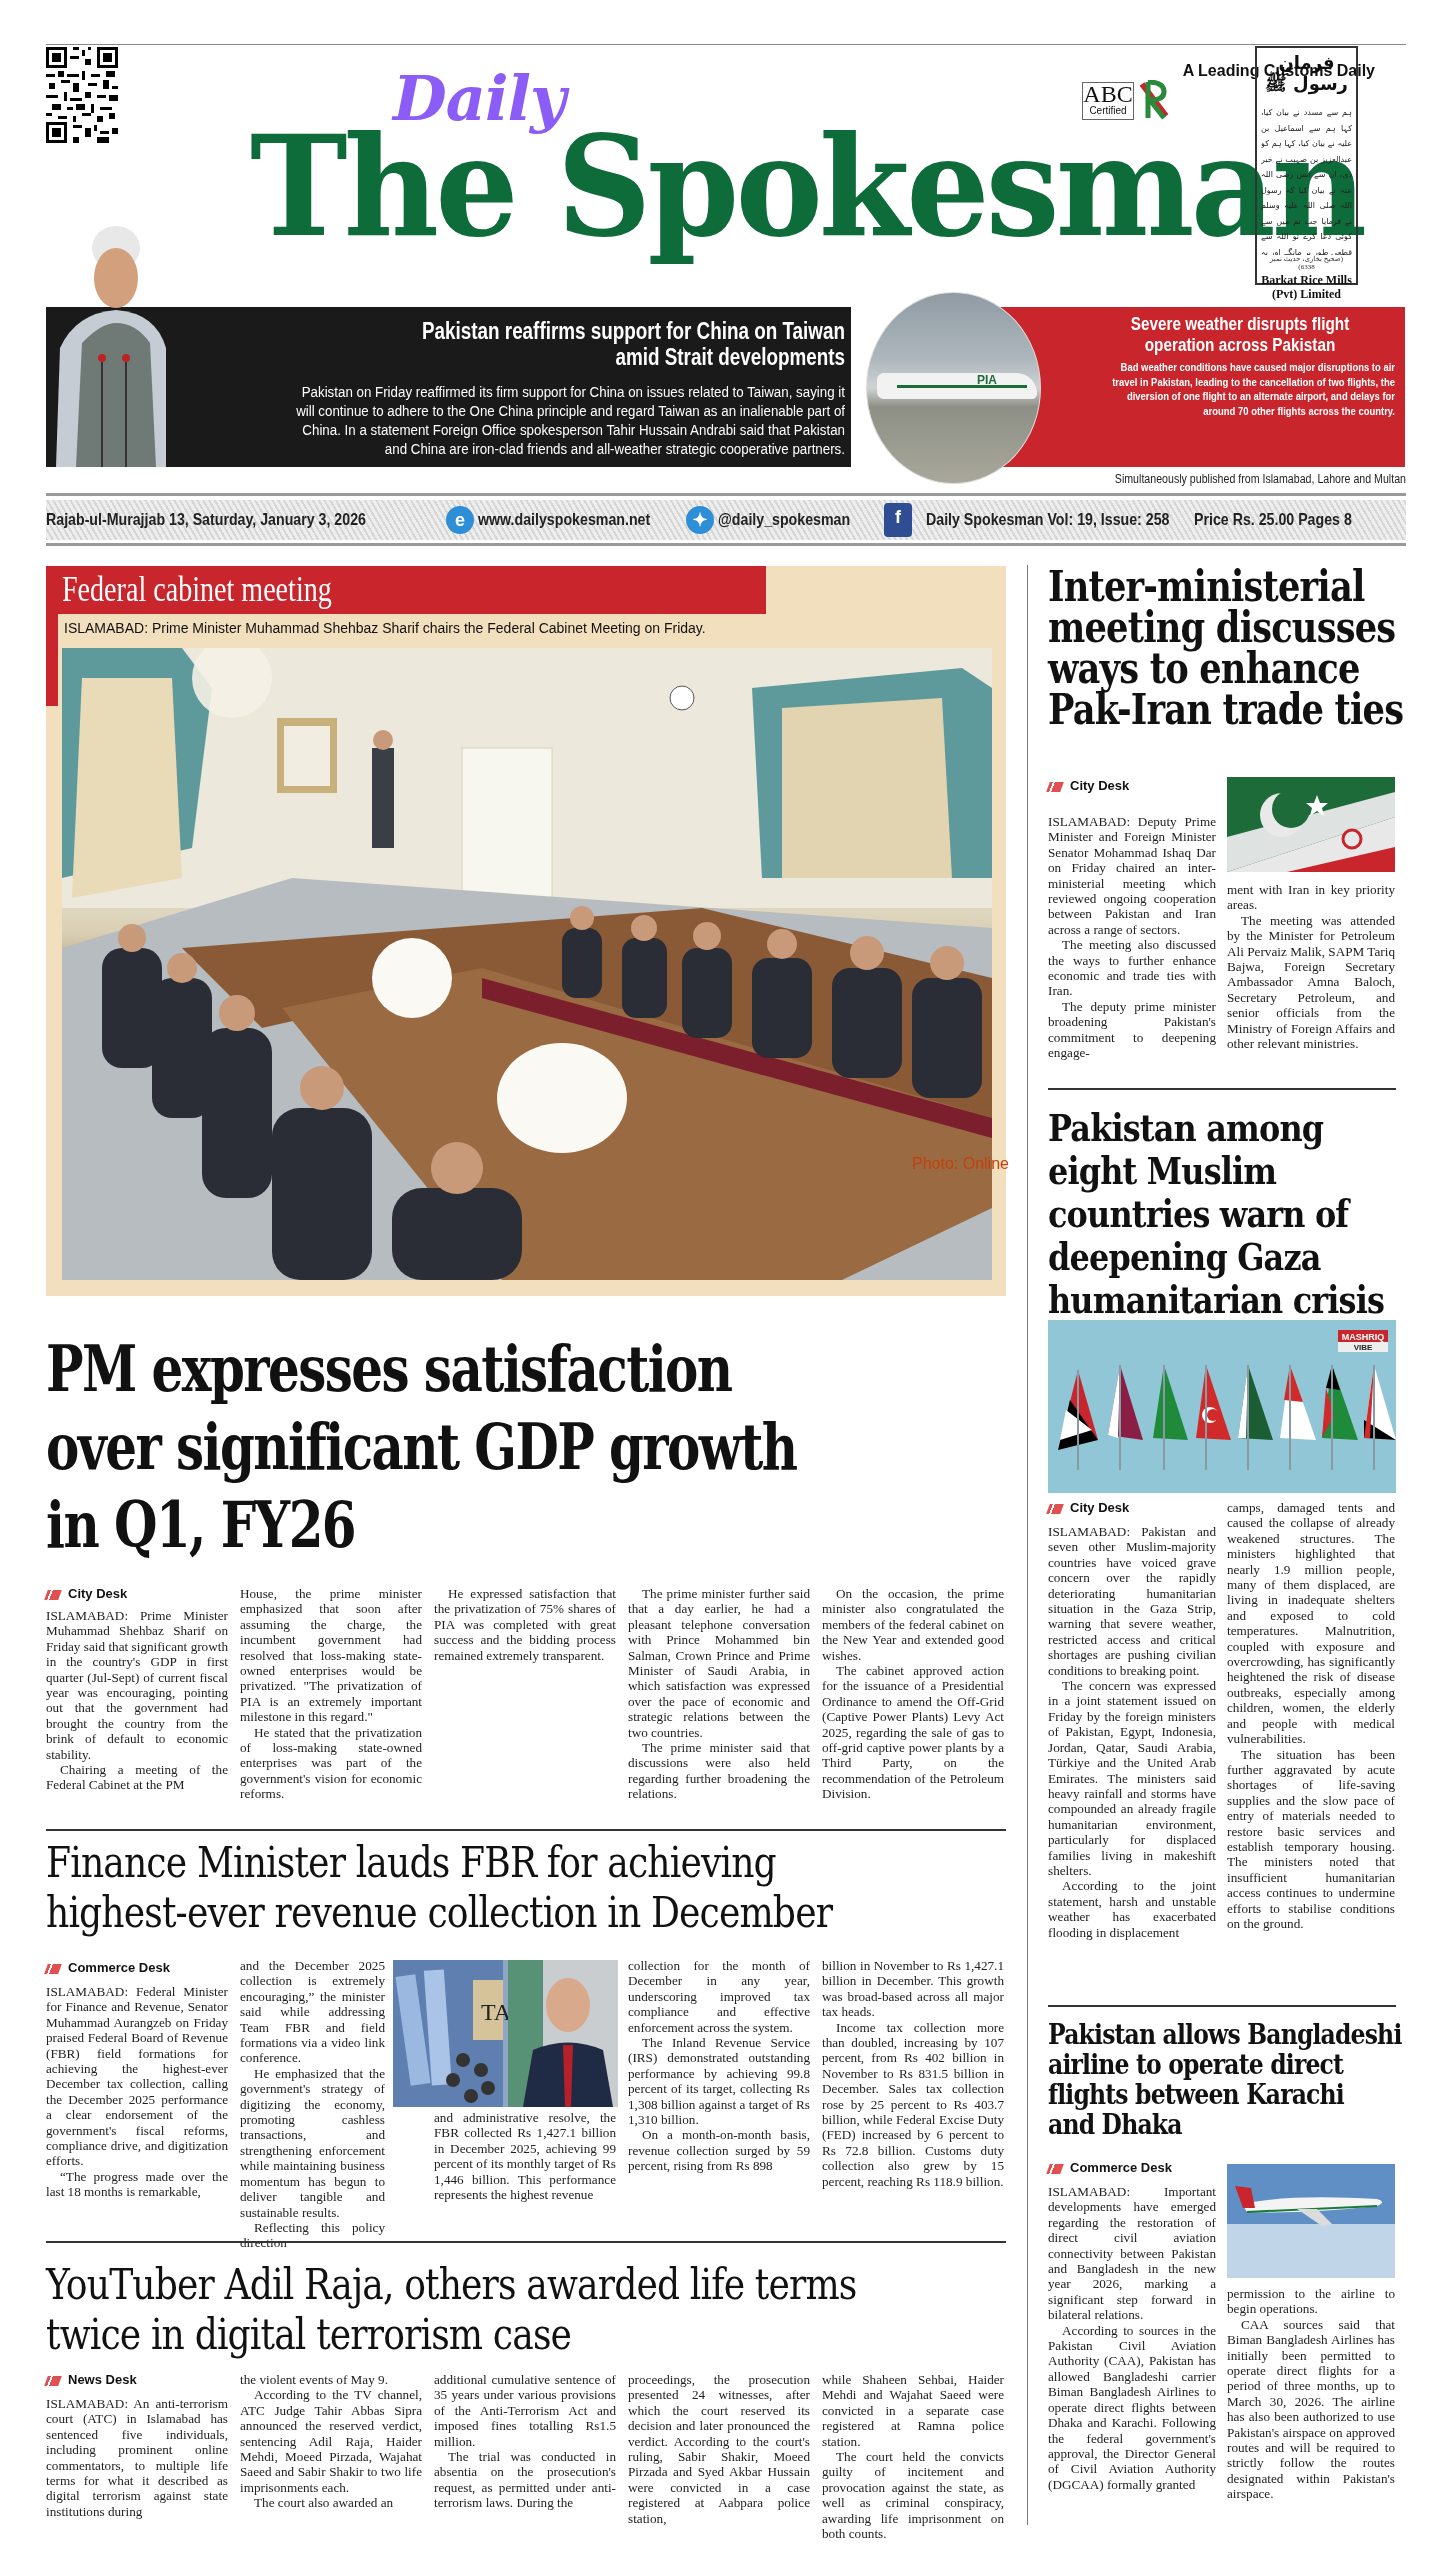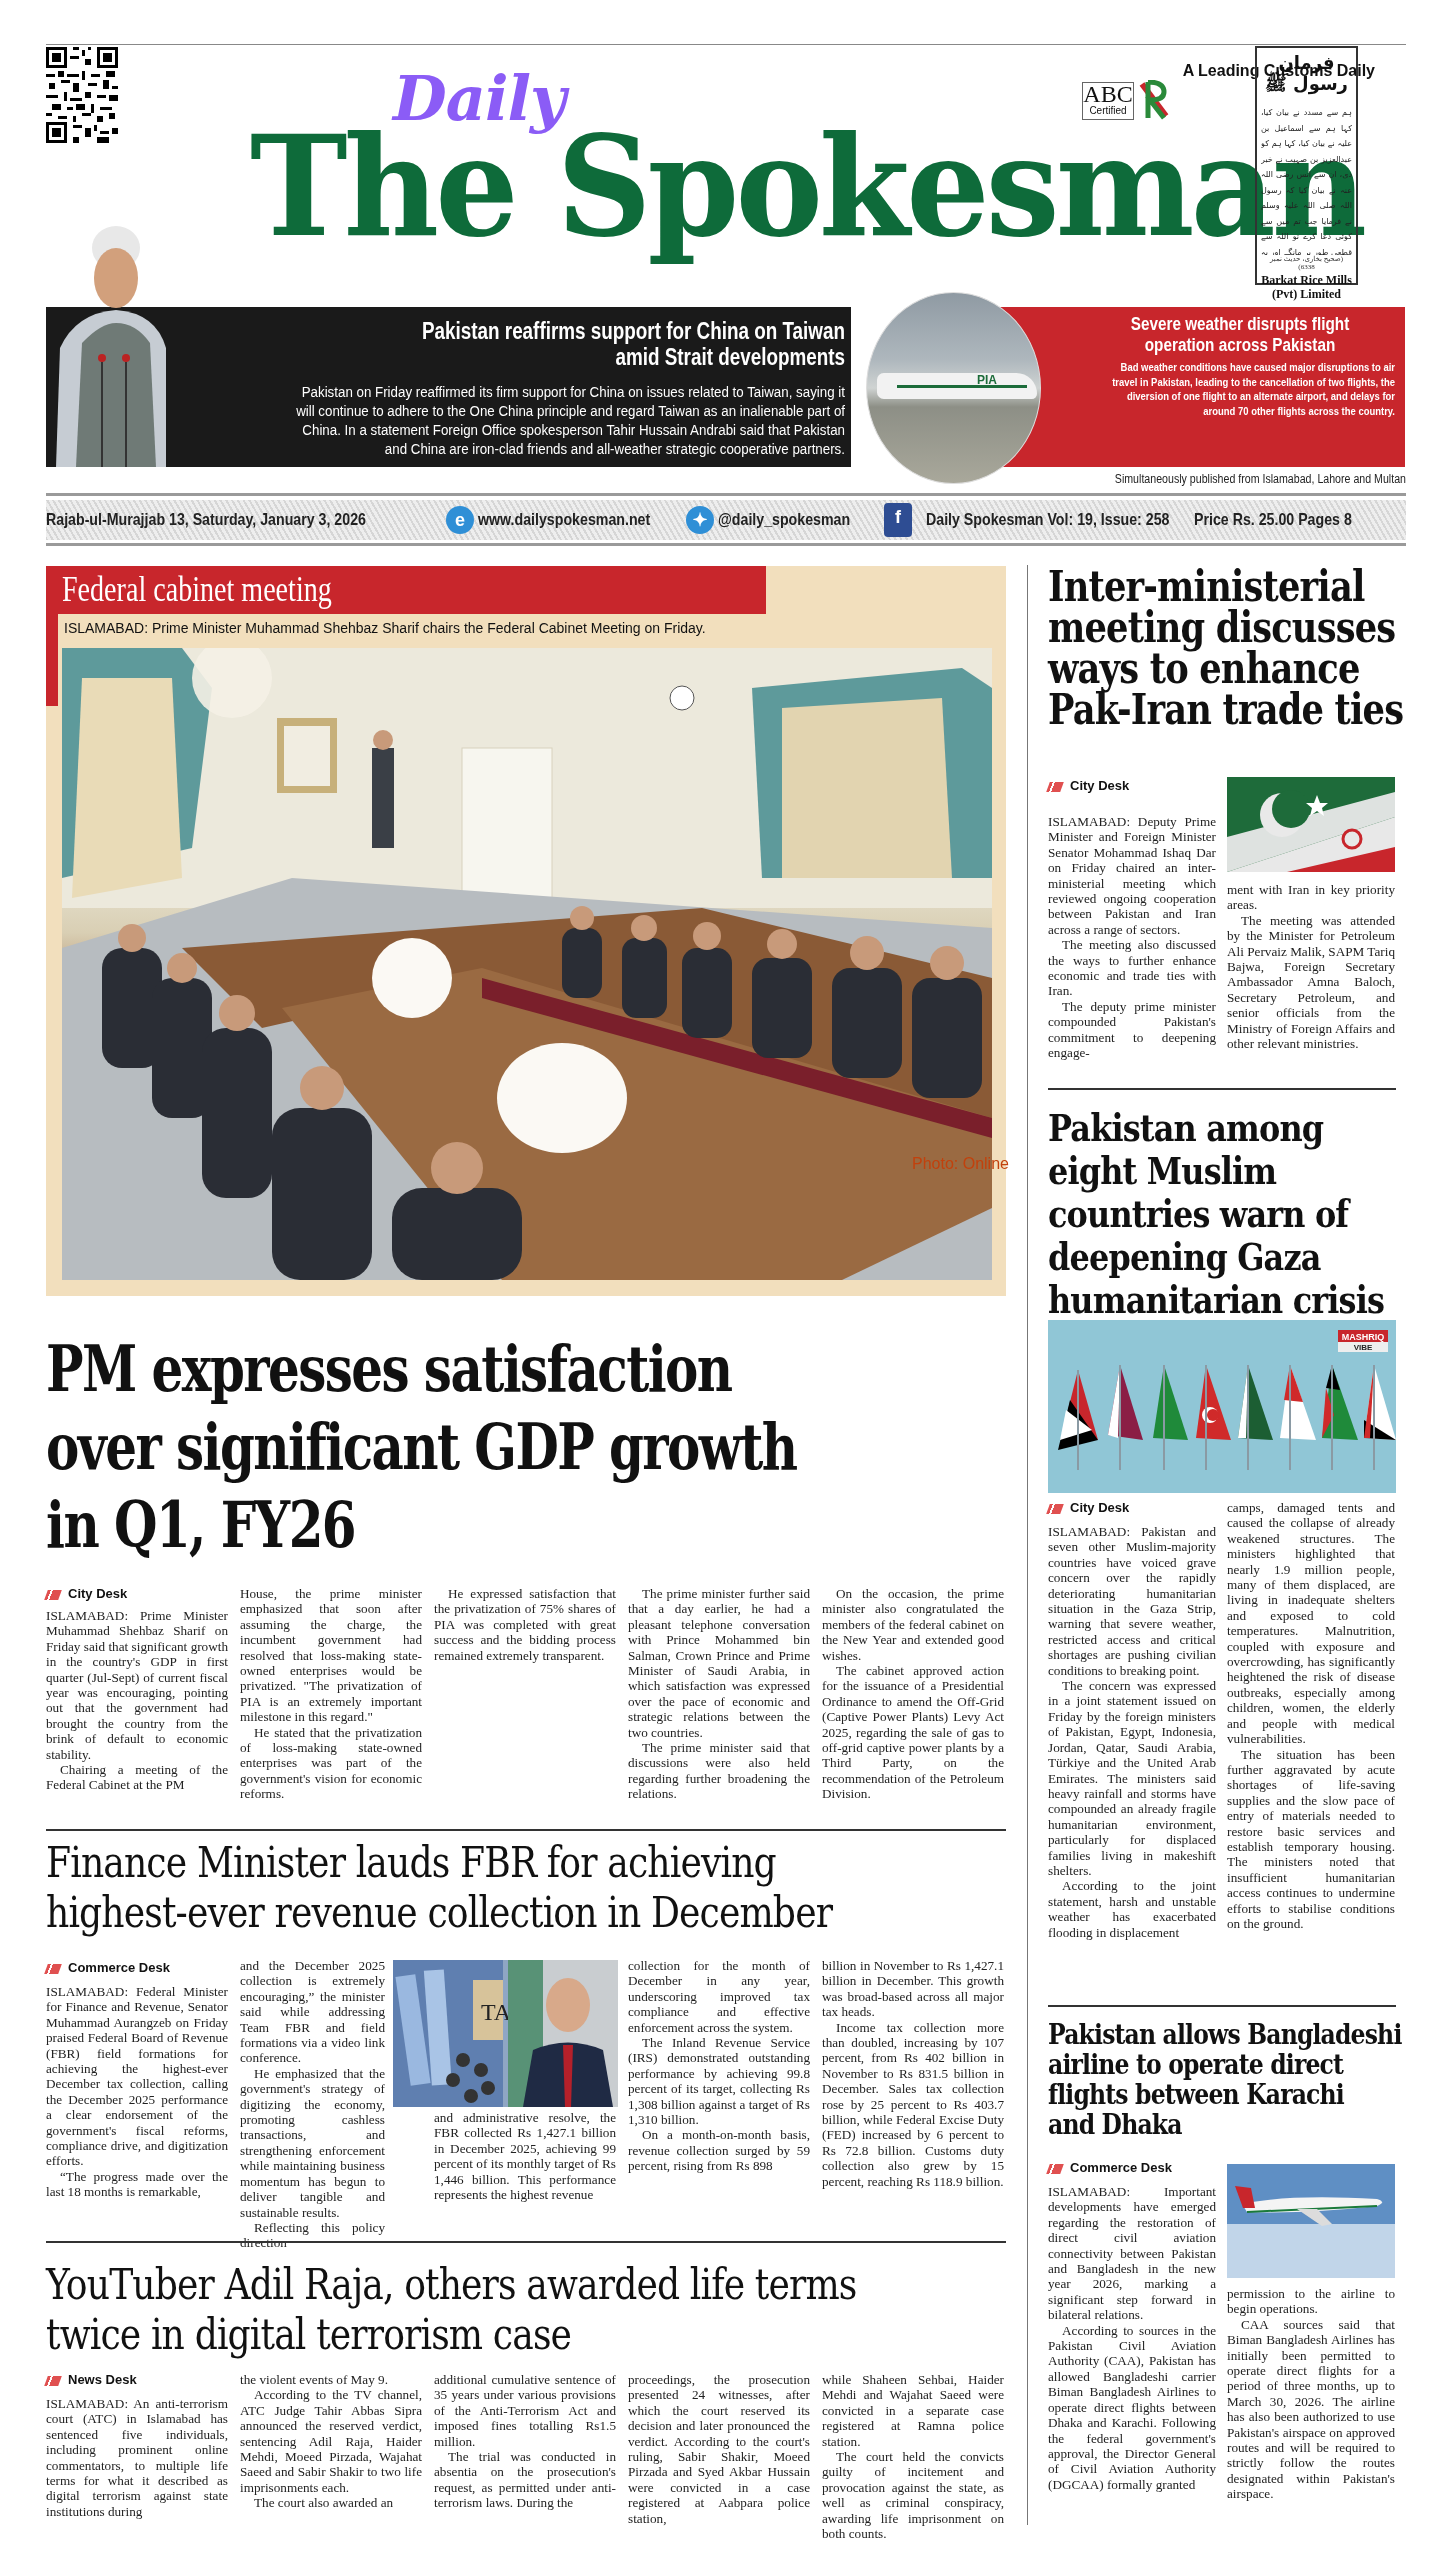--- a/index.html
+++ b/index.html
@@ -406,21 +406,21 @@
     <path d="M0 60 L168 15 L168 40 L0 95 Z" fill="#e9e9e9" opacity="0.95"></path>
     <circle cx="55" cy="38" r="22" fill="#e9e9e9"></circle>
       <circle cx="64" cy="32" r="19" fill="#1e6b3a"></circle>
     <polygon points="90,18 93,26 101,26 95,31 97,39 90,34 83,39 85,31 79,26 87,26" fill="#fff"></polygon>
     <circle cx="125" cy="62" r="9" fill="none" stroke="#c8262c" stroke-width="3"></circle>
   </svg>
 </div>
 <div class="col" style="left:1048px;top:802px;width:168px;margin-top:12px;">
   <p class="noindent">ISLAMABAD: Deputy Prime Minister and Foreign Minister Senator Mohammad Ishaq Dar on Friday chaired an inter-ministerial meeting which reviewed ongoing cooperation between Pakistan and Iran across a range of sectors.</p>
   <p>The meeting also discussed the ways to further enhance economic and trade ties with Iran.</p>
-  <p>The deputy prime minister compounded Pakistan's commitment to deepening engage-</p>
+  <p>The deputy prime minister broadening Pakistan's commitment to deepening engage-</p>
 </div>
 <div class="col" style="left:1227px;top:882px;width:168px;">
   <p class="noindent">ment with Iran in key priority areas.</p>
   <p>The meeting was attended by the Minister for Petroleum Ali Pervaiz Malik, SAPM Tariq Bajwa, Foreign Secretary Ambassador Amna Baloch, Secretary Petroleum, and senior officials from the Ministry of Foreign Affairs and other relevant ministries.</p>
 </div>
 
 <div class="sec-rule" style="left:1048px;top:1088px;width:348px;"></div>
 <div class="side-headline" style="left:1048px;top:1106px;font-size:38px;line-height:43px;">
   <div>Pakistan among</div>
   <div>eight Muslim</div>

